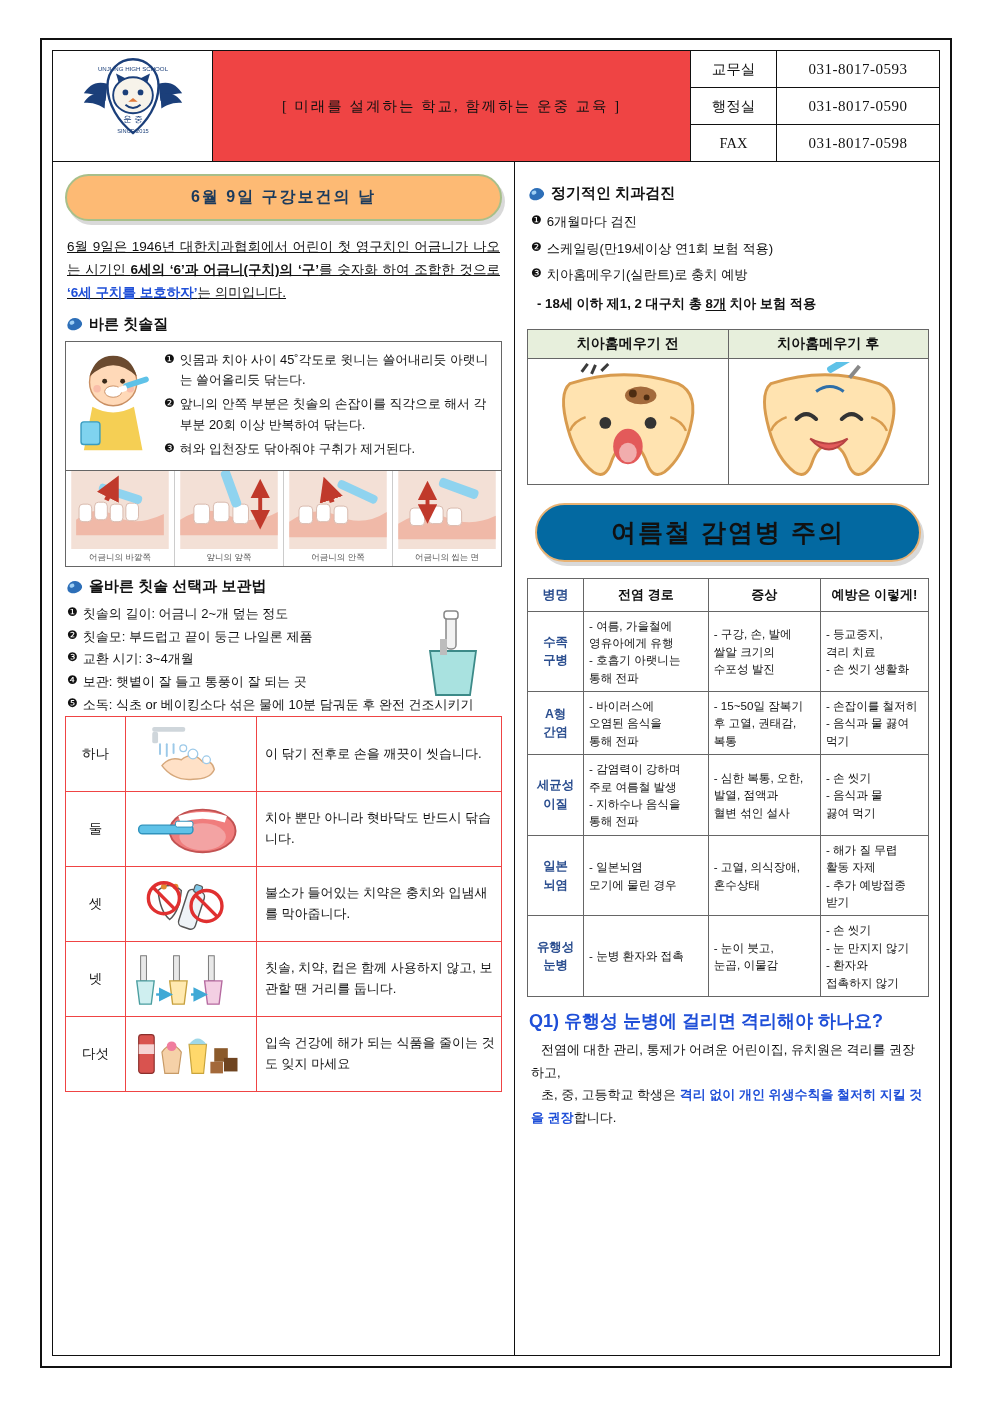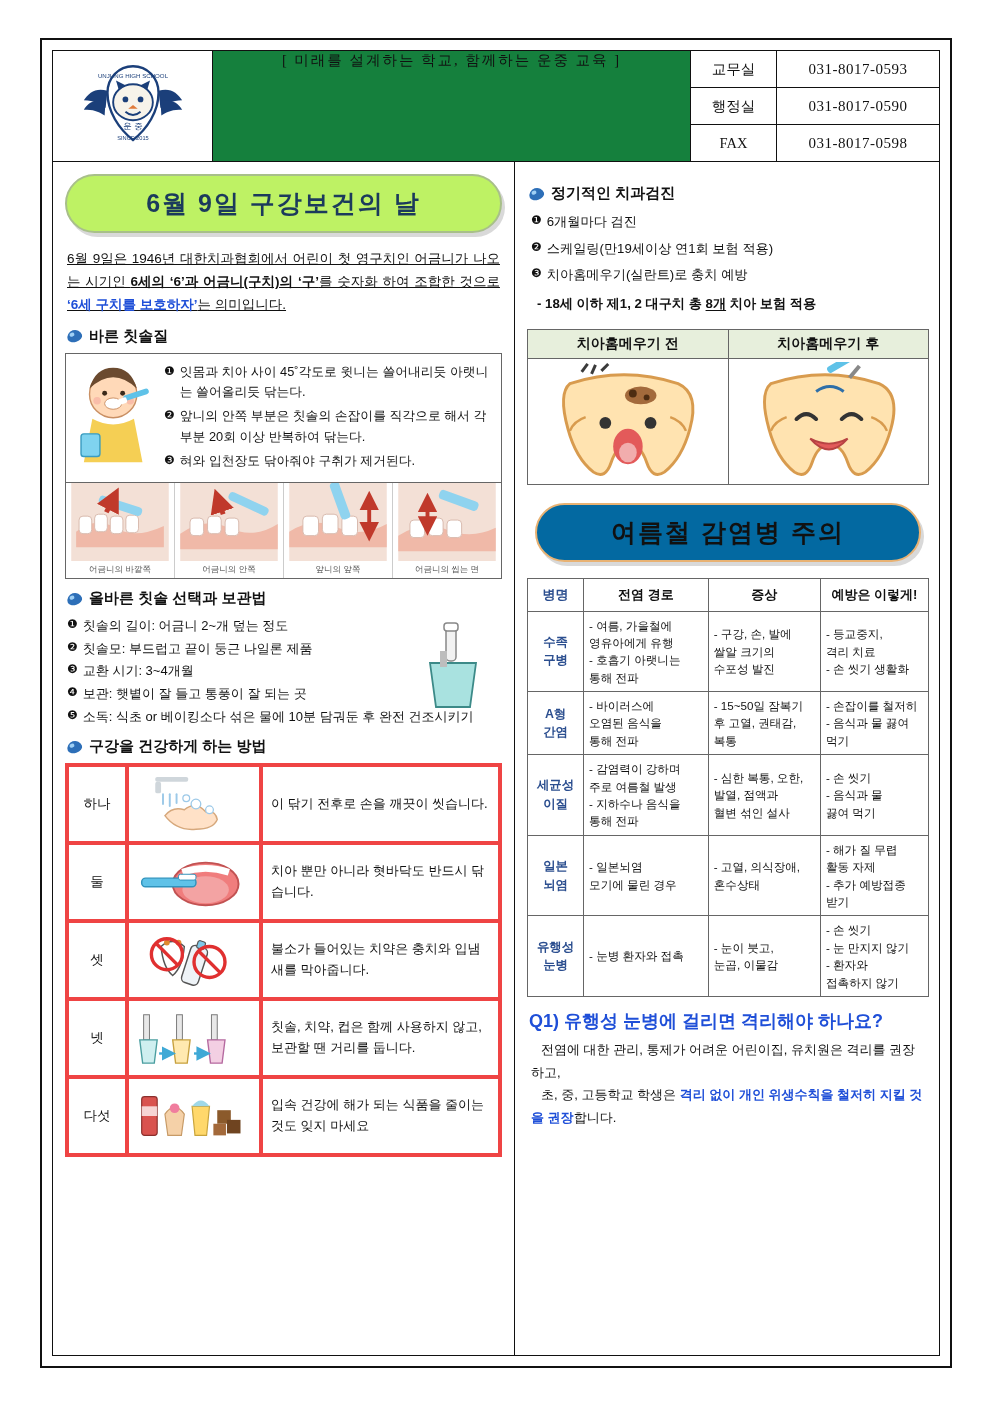--- a/index.html
+++ b/index.html
@@ -26,29 +26,29 @@
   
   .header {
     display: flex;
     border: 1px solid #111;
     height: 112px;
     flex: none;
   }
   .logo-cell {
     width: 160px;
     border-right: 1px solid #111;
-    display: flex; align-items: center; justify-content: center;
+    display: flex; align-items: flex-start; justify-content: center;
     background: #fff;
   }
   .logo-wrap { width: 104px; height: 96px; position: relative; }
   .title-cell {
     flex: 1;
-    background: #15803d;
+    background: #ef4444;
     display: flex; flex-direction: column;
-    align-items: center; 
+    align-items: center; justify-content: center;
     border-right: 1px solid #111;
     gap: 16px;
   }
   .title-sub {
     font-size: 14.5px; letter-spacing: 2px; color: #111;
     font-family: "Liberation Serif", serif;
   }
   .title-main {
     font-size: 31px; font-weight: bold; letter-spacing: 3px;
     font-family: "Liberation Serif", serif;
@@ -82,24 +82,24 @@
   }
   .col-right {
     flex: 1;
     padding: 12px 10px 6px 12px;
   }
 
   
   .banner {
     border: 2px solid #a8bf8a;
     border-radius: 40px;
-    background: #bef264;
+    background: #fdba74;
     text-align: center;
     padding: 11px 6px;
-    font-size: 25px; font-weight: bold; letter-spacing: 2px;
+    font-size: 16px; font-weight: bold; letter-spacing: 2px;
     color: #1b3a5c;
     box-shadow: 3px 4px 0 #d9d9d9;
   }
   .banner.orange {
     border-color: #e8b273;
     background: #0369a1;
     color: #111;
     font-size: 25px;
   }
 
@@ -150,21 +150,21 @@
   .plain-list { font-size: 13px; line-height: 1.66; margin-left: 2px; }
   .plain-list .li { margin-bottom: 1px; }
 
   .choose-wrap { position: relative; }
   .toothbrush-cup {
     position: absolute; right: 6px; top: 6px; width: 86px; height: 92px;
   }
 
   
   .tbl { width: 100%; border-collapse: collapse; }
-  .tbl td, .tbl th { border: 4px solid #ef4444; }
+  .tbl td, .tbl th { border: 1px solid #ef4444; }
   .method-tbl td { padding: 6px 6px; vertical-align: middle; }
   .m-key { width: 60px; text-align: center; font-size: 13.5px; }
   .m-img { width: 130px; height: 70px; text-align: center; }
   .m-txt { font-size: 13px; line-height: 1.6; padding-left: 8px !important; }
 
   
   .r-list { font-size: 13.2px; line-height: 1.78; margin: 4px 0 8px 4px; }
   .r-note { font-size: 13.2px; font-weight: bold; margin: 2px 0 16px 10px; }
   .r-note u { text-underline-offset: 2px; }
 
@@ -305,57 +305,57 @@
                   <marker id="a1" markerWidth="5" markerHeight="5" refX="2" refY="2.5" orient="auto">
                     <path d="M0 0 L5 2.5 L0 5z" fill="#c0392b"></path>
                   </marker>
                 </defs>
             </svg>
             <div class="teeth-cap">어금니의 바깥쪽</div>
           </div>
           <div class="teeth-cell">
             <svg viewBox="0 0 100 80" width="100%" height="78">
               <rect width="100" height="80" fill="#f3e0d6"></rect>
-              <path d="M0 52 q25 -18 50 -6 q25 12 50 -4 v26 h-100z" fill="#f0b9a8"></path>
-              <g fill="#fff" stroke="#d8b9ad" stroke-width="1">
-                <rect x="10" y="36" width="14" height="18" rx="4"></rect>
-                <rect x="28" y="34" width="14" height="18" rx="4"></rect>
-                <rect x="46" y="36" width="14" height="18" rx="4"></rect>
-              </g>
-              <rect x="52" y="8" width="44" height="9" rx="4" fill="#8fd3ef" transform="rotate(25 52 8)"></rect>
-              <path d="M44 32 l-4 -12" stroke="#c0392b" stroke-width="5" marker-end="url(#a2)"></path>
-              <defs>
-                  <marker id="a2" markerWidth="5" markerHeight="5" refX="2" refY="2.5" orient="auto">
-                    <path d="M0 0 L5 2.5 L0 5z" fill="#c0392b"></path>
-                  </marker>
-                </defs>
-            </svg>
-            <div class="teeth-cap">어금니의 안쪽</div>
-          </div>
-          <div class="teeth-cell">
-            <svg viewBox="0 0 100 80" width="100%" height="78">
-              <rect width="100" height="80" fill="#f3e0d6"></rect>
               <path d="M0 50 q25 -16 50 -4 q25 10 50 -4 v24 h-100z" fill="#f0b9a8"></path>
               <g fill="#fff" stroke="#d8b9ad" stroke-width="1">
                 <rect x="14" y="34" width="16" height="20" rx="4"></rect>
                 <rect x="34" y="32" width="16" height="20" rx="4"></rect>
                 <rect x="54" y="34" width="16" height="20" rx="4"></rect>
               </g>
               <rect x="30" y="6" width="40" height="10" rx="4" fill="#8fd3ef" transform="rotate(70 46 16)"></rect>
               <path d="M82 20 l0 28" stroke="#c0392b" stroke-width="4" marker-end="url(#a3)" marker-start="url(#a3s)"></path>
               <defs>
                 <marker id="a3" markerWidth="5" markerHeight="5" refX="2" refY="2.5" orient="auto">
                     <path d="M0 0 L5 2.5 L0 5z" fill="#c0392b"></path>
                   </marker>
                 <marker id="a3s" markerWidth="5" markerHeight="5" refX="3" refY="2.5" orient="auto">
                     <path d="M5 0 L0 2.5 L5 5z" fill="#c0392b"></path>
                   </marker>
               </defs>
             </svg>
             <div class="teeth-cap">앞니의 앞쪽</div>
+          </div>
+          <div class="teeth-cell">
+            <svg viewBox="0 0 100 80" width="100%" height="78">
+              <rect width="100" height="80" fill="#f3e0d6"></rect>
+              <path d="M0 52 q25 -18 50 -6 q25 12 50 -4 v26 h-100z" fill="#f0b9a8"></path>
+              <g fill="#fff" stroke="#d8b9ad" stroke-width="1">
+                <rect x="10" y="36" width="14" height="18" rx="4"></rect>
+                <rect x="28" y="34" width="14" height="18" rx="4"></rect>
+                <rect x="46" y="36" width="14" height="18" rx="4"></rect>
+              </g>
+              <rect x="52" y="8" width="44" height="9" rx="4" fill="#8fd3ef" transform="rotate(25 52 8)"></rect>
+              <path d="M44 32 l-4 -12" stroke="#c0392b" stroke-width="5" marker-end="url(#a2)"></path>
+              <defs>
+                  <marker id="a2" markerWidth="5" markerHeight="5" refX="2" refY="2.5" orient="auto">
+                    <path d="M0 0 L5 2.5 L0 5z" fill="#c0392b"></path>
+                  </marker>
+                </defs>
+            </svg>
+            <div class="teeth-cap">어금니의 안쪽</div>
           </div>
           <div class="teeth-cell">
             <svg viewBox="0 0 100 80" width="100%" height="78">
               <rect width="100" height="80" fill="#f3e0d6"></rect>
               <path d="M0 54 q25 -16 50 -6 q25 10 50 -2 v24 h-100z" fill="#f0b9a8"></path>
               <g fill="#fff" stroke="#d8b9ad" stroke-width="1">
                 <rect x="12" y="38" width="15" height="18" rx="4"></rect>
                 <rect x="31" y="36" width="15" height="18" rx="4"></rect>
                 <rect x="50" y="38" width="15" height="18" rx="4"></rect>
               </g>
@@ -405,24 +405,20 @@
           <div class="toothbrush-cup">
             <svg viewBox="0 0 86 92" width="86" height="92">
               <rect x="36" y="4" width="10" height="36" rx="4" fill="#f2f2f2" stroke="#888" stroke-width="1.5"></rect>
               <rect x="34" y="2" width="14" height="8" rx="3" fill="#ffffff" stroke="#888" stroke-width="1.5"></rect>
               <path d="M20 42 h46 l-6 44 h-34z" fill="#a9e2e0" stroke="#3c8a88" stroke-width="1.8"></path>
               <rect x="30" y="30" width="7" height="16" fill="#bdbdbd"></rect>
             </svg>
           </div>
         </div>
 
-        <div class="sec-head">
-          <span class="dia"></span>
-          <span>구강을 건강하게 하는 방법</span>
-        </div>
 
         <table class="tbl method-tbl">
           <tbody>
               <tr>
             <td class="m-key">하나</td>
             <td class="m-img">
               <svg viewBox="0 0 120 64" width="118" height="62">
                 <rect x="20" y="4" width="34" height="5" rx="2" fill="#cfd6db"></rect>
                 <rect x="20" y="9" width="6" height="12" rx="2" fill="#cfd6db"></rect>
                 <g stroke="#9cc9e8" stroke-width="2" stroke-linecap="round">

